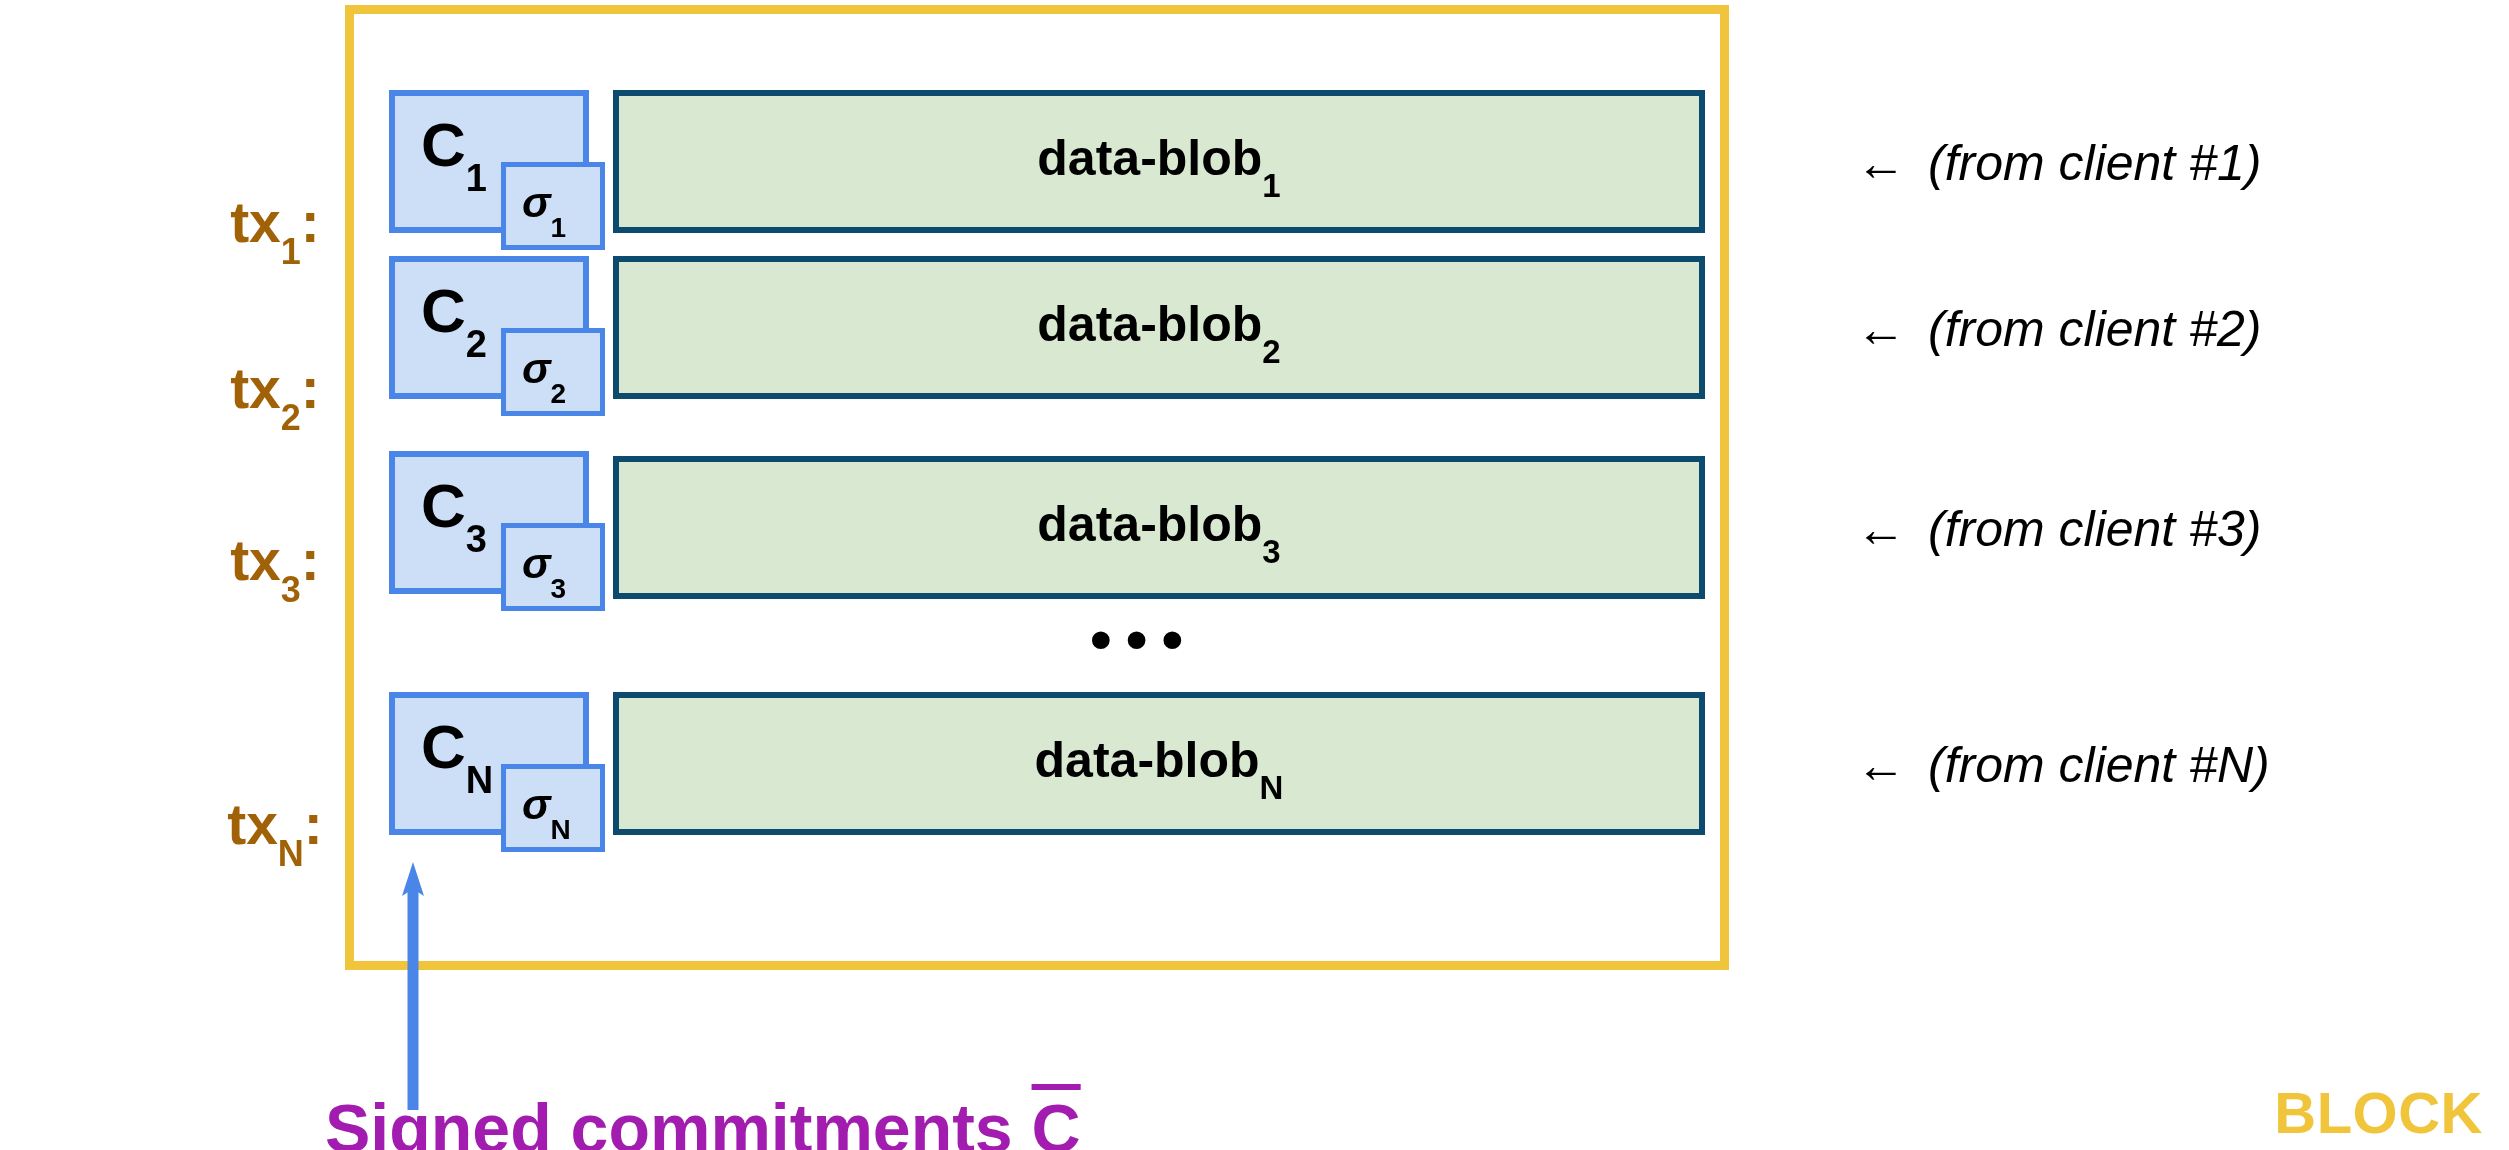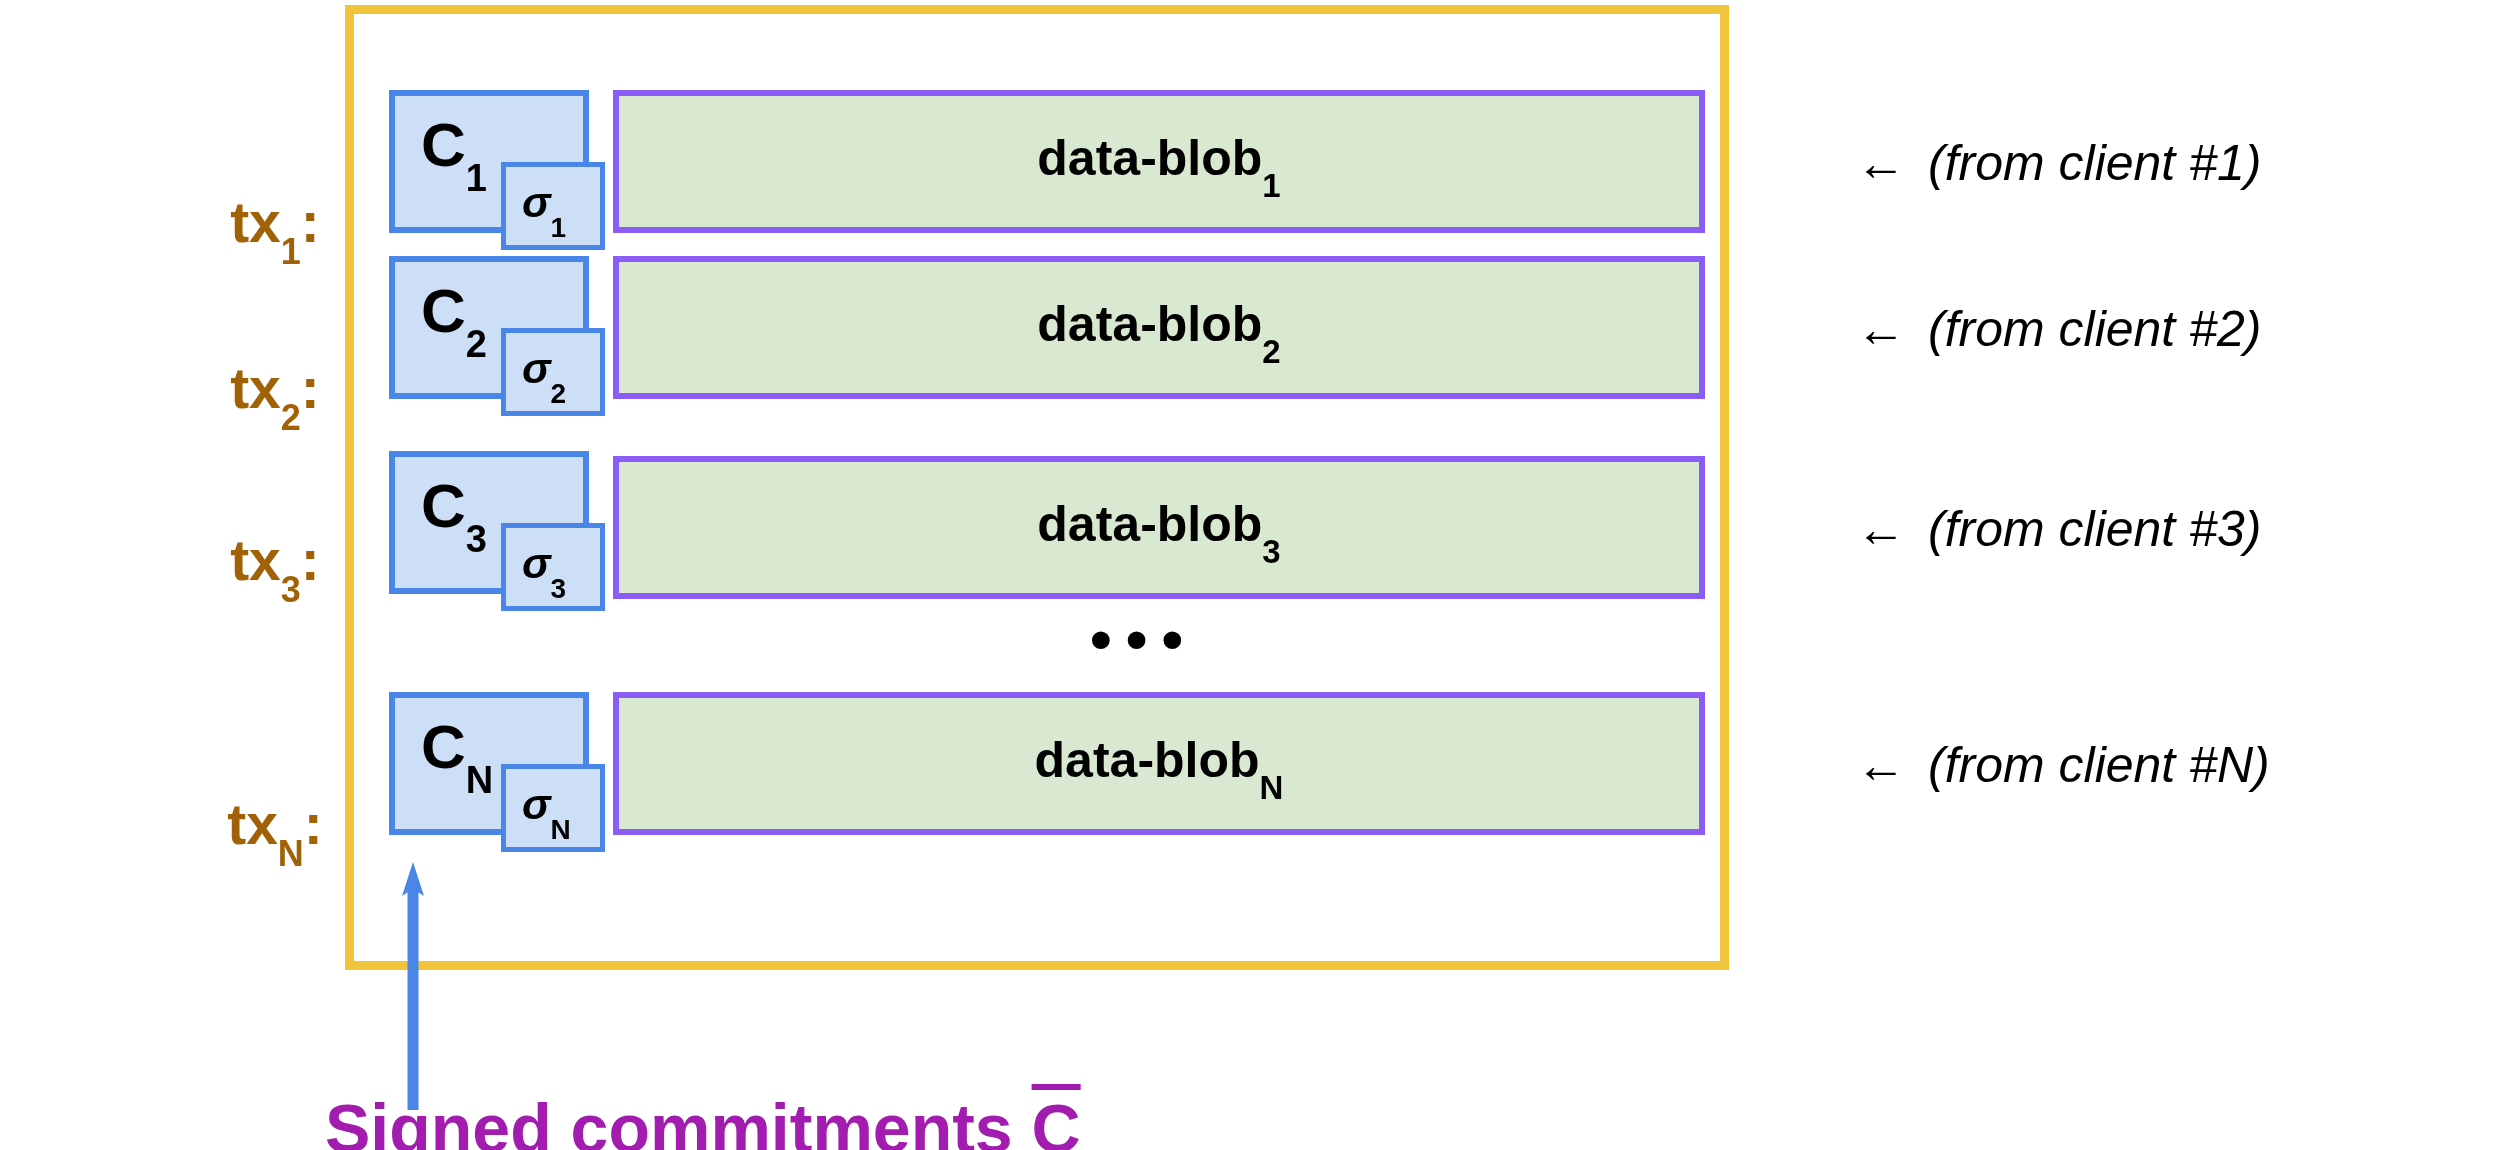--- a/index.html
+++ b/index.html
@@ -123,21 +123,21 @@
     top: 10px;
   }
 
   
   .blob-box {
     position: absolute;
     left: 613px;
     width: 1092px;
     height: 143px;
     background: #d9e8d0;
-    border: 6px solid #8b5cf6;
+    border: 6px solid #0c4a6e;
     box-sizing: border-box;
     display: flex;
     align-items: center;
     justify-content: center;
   }
   .blob-text {
     font-size: 50px;
     font-weight: bold;
     color: #000000;
     line-height: 1;
@@ -198,20 +198,21 @@
   .ovl {
     text-decoration: overline;
   }
 </style>
 </head>
 <body>
 
 <div id="stage">
 
   <div class="block-frame"></div>
+  <div class="block-label">BLOCK</div>
 
   <div class="row" style="top:90px;">
     <div class="tx-label" style="top:104px;">
       <span>tx</span><span class="sub">1</span><span>:</span>
     </div>
     <div class="c-box" style="left:389px; top:0px;">
       <span class="c-text"><span>C</span><span class="sub">1</span></span>
       <div class="sigma-box">
         <span class="sigma-text"><span>σ</span><span class="sub">1</span></span>
       </div>

